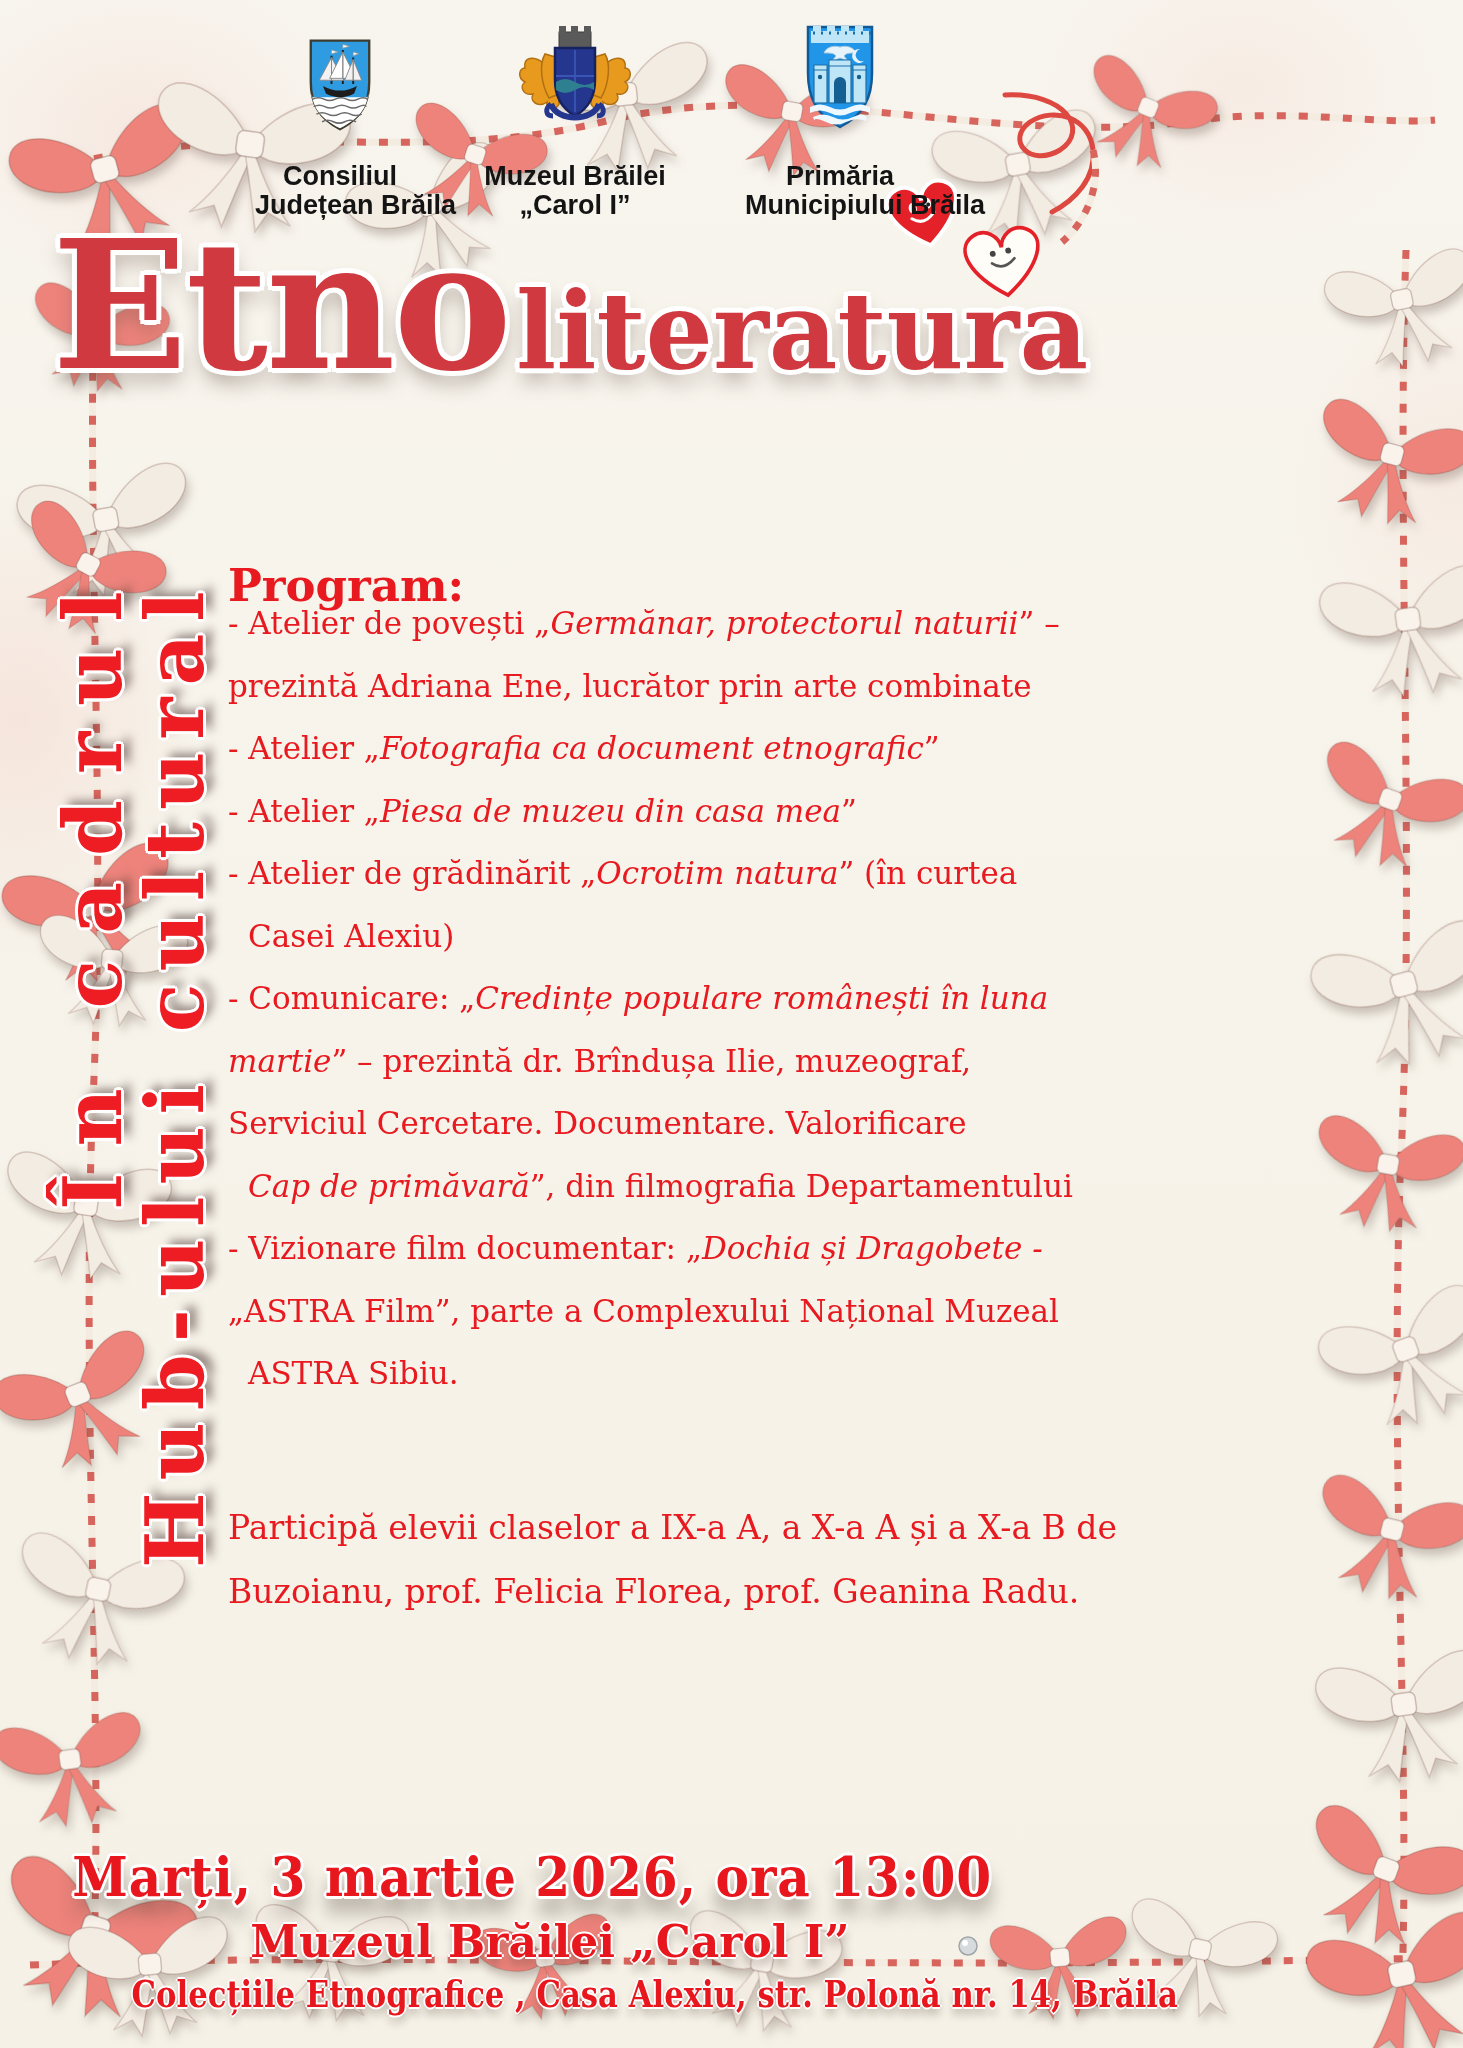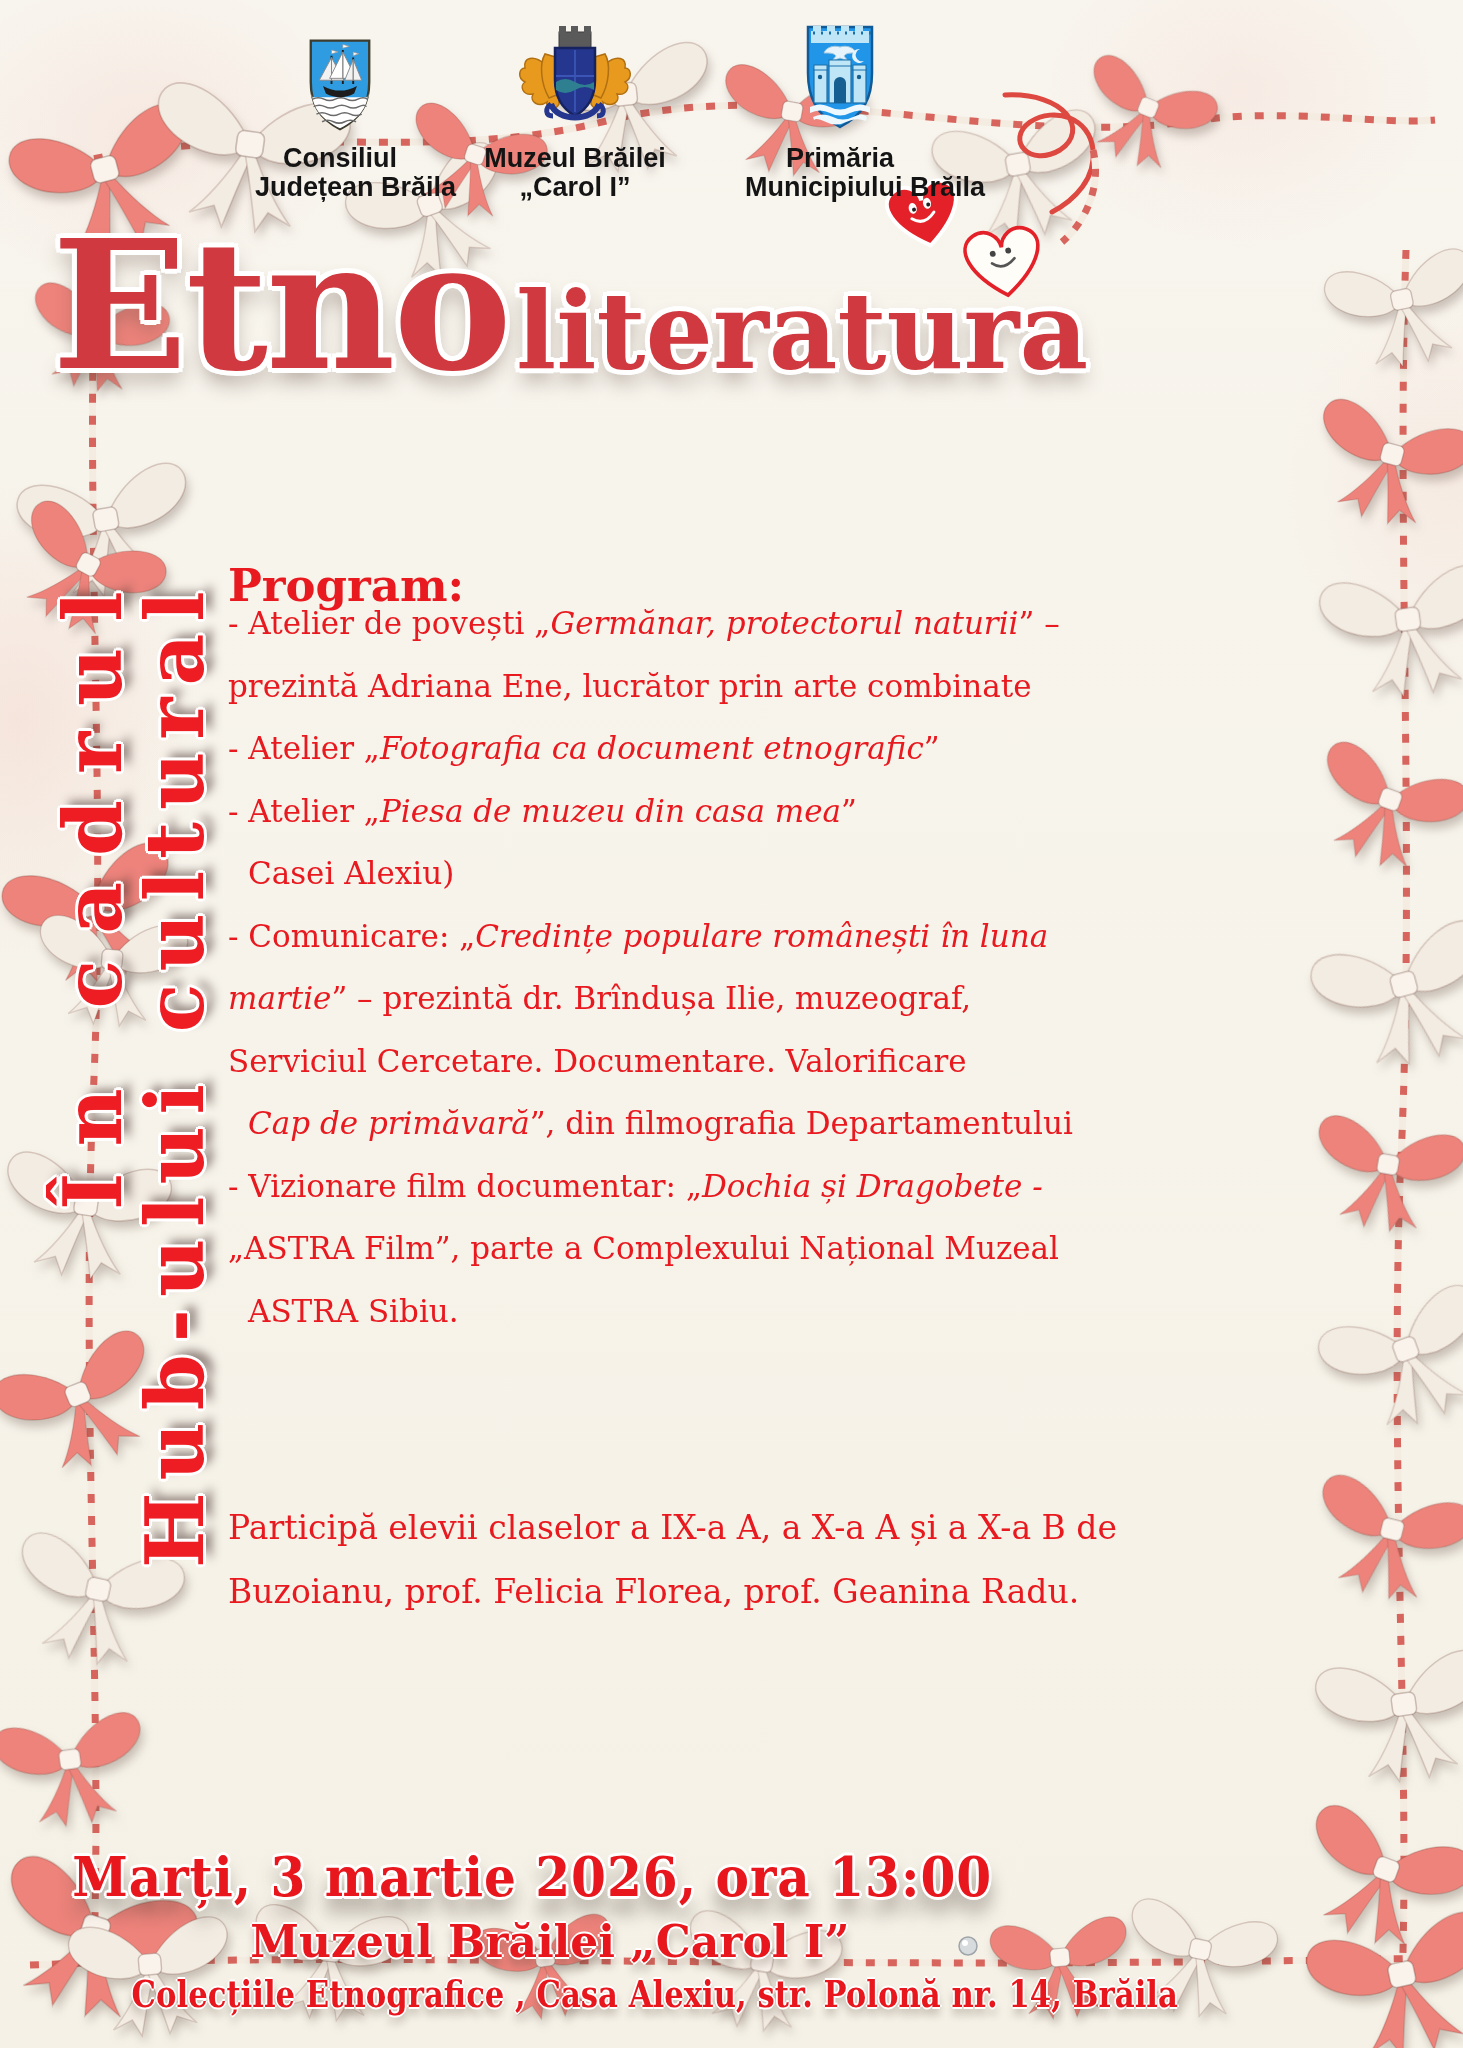--- a/index.html
+++ b/index.html
@@ -18,21 +18,21 @@
   .bow-white{color:#f3ece2;}
   .bow{filter:drop-shadow(3px 7px 5px rgba(95,75,65,.30));}
   .txt{position:absolute;z-index:2;}
 
   
   .logos{position:absolute;z-index:2;top:20px;left:0;width:100%;}
   .logo-block{position:absolute;text-align:center;}
   .logo-1{left:255px;top:16px;width:170px;}
   .logo-2{left:480px;top:0px;width:190px;}
   .logo-3{left:745px;top:0px;width:190px;}
-  .logo-label{margin-top:8px;font-family:"Liberation Sans",sans-serif;font-weight:700;
+  .logo-label{margin-top:26px;font-family:"Liberation Sans",sans-serif;font-weight:700;
     font-size:27px;line-height:29px;color:#141414;white-space:nowrap;}
 
   
   .title{left:52px;top:196px;white-space:nowrap;color:#d0393f;font-weight:700;line-height:1;
     text-shadow:
       -5px 0 0 #fff,5px 0 0 #fff,0 -5px 0 #fff,0 5px 0 #fff,
       -4px -4px 0 #fff,4px -4px 0 #fff,-4px 4px 0 #fff,4px 4px 0 #fff,
       0 12px 20px rgba(95,75,65,.45);}
   .title .etno{font-size:178px;letter-spacing:-2px;}
   .title .lit{font-size:106px;margin-left:6px;}
@@ -253,20 +253,21 @@
 
   <div class="txt side side1">În cadrul</div>
   <div class="txt side side2">Hub-ului cultural</div>
 
   <h2 class="txt program-h">Program:</h2>
   <div class="txt plines">
       <div class="pline"><span>- Atelier de povești „</span><span class="it">Germănar, protectorul naturii</span><span>” –</span></div>
       <div class="pline"><span>prezintă Adriana Ene, lucrător prin arte combinate</span></div>
       <div class="pline"><span>- Atelier „</span><span class="it">Fotografia ca document etnografic</span><span>”</span></div>
       <div class="pline"><span>- Atelier „</span><span class="it">Piesa de muzeu din casa mea</span><span>”</span></div>
+      <div class="pline"><span>- Atelier de grădinărit „</span><span class="it">Ocrotim natura</span><span>” (în curtea</span></div>
       <div class="pline ind"><span>Casei Alexiu)</span></div>
       <div class="pline"><span>- Comunicare: „</span><span class="it">Credințe populare românești în luna</span></div>
       <div class="pline"><span class="it">martie</span><span>” – prezintă dr. Brîndușa Ilie, muzeograf,</span></div>
       <div class="pline"><span>Serviciul Cercetare. Documentare. Valorificare</span></div>
       <div class="pline ind"><span class="it">Cap de primăvară</span><span>”, din filmografia Departamentului</span></div>
       <div class="pline"><span>- Vizionare film documentar: „</span><span class="it">Dochia și Dragobete -</span></div>
       <div class="pline"><span>„ASTRA Film”, parte a Complexului Național Muzeal</span></div>
       <div class="pline ind"><span>ASTRA Sibiu.</span></div>
     </div>
   <div class="txt plines participants">

